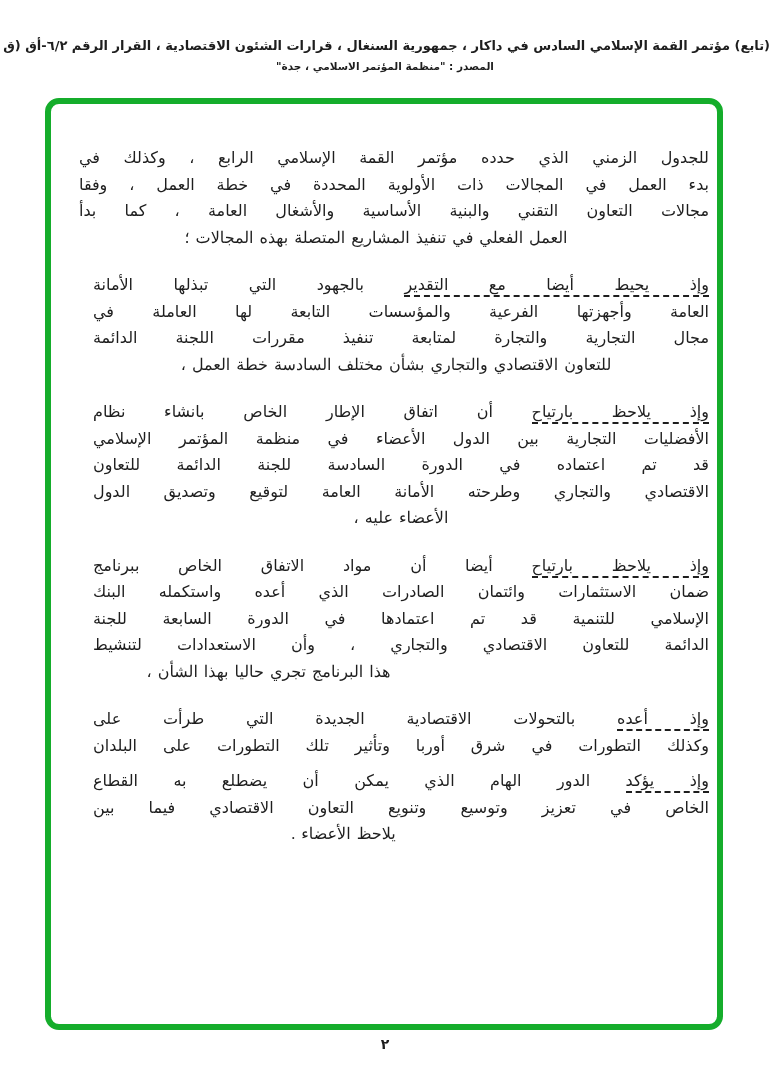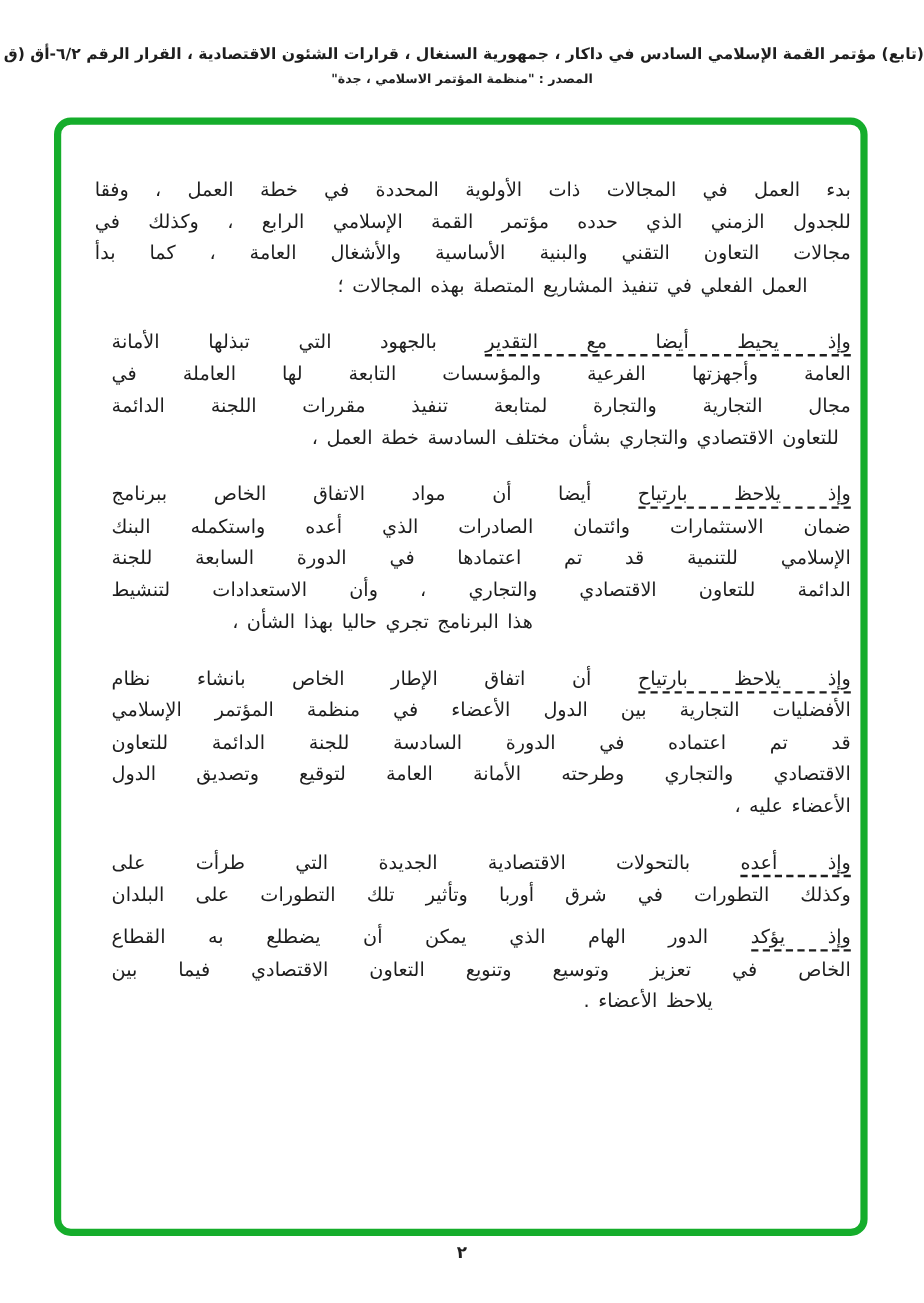--- a/index.html
+++ b/index.html
@@ -49,21 +49,21 @@
     min-height:26.5px;
     direction:rtl;
     word-spacing:2px;
   }
   .line.justify{
     text-align:justify;
     text-align-last:justify;
     -moz-text-align-last:justify;
     text-justify:inter-word;
   }
-  .line.right{text-align:right;}
+  .line.right{text-align:center;font-family:Liberation Serif, serif;}
   .underlined{
     border-bottom:2px dashed #1e1e1e;
     padding-bottom:1px;
   }
   
   .page-number{
     position:absolute;top:1036px;left:0;right:0;
     text-align:center;
     font-size:14px;font-weight:bold;
   }
@@ -75,44 +75,44 @@
 
   <div class="doc-header">
     <div class="header-title">(تابع) مؤتمر القمة الإسلامي السادس في داكار ، جمهورية السنغال ، قرارات الشئون الاقتصادية ، القرار الرقم ٦/٢-أق (ق أ)</div>
     <div class="header-source">المصدر : "منظمة المؤتمر الاسلامي ، جدة"</div>
   </div>
 
   <div class="frame" style="border-color: rgb(21, 173, 43);"></div>
 
   <div class="doc-body">
       <div class="paragraph">
+        <div class="line justify">للجدول الزمني الذي حدده مؤتمر القمة الإسلامي الرابع ، وكذلك في</div>
         <div class="line justify">بدء العمل في المجالات ذات الأولوية المحددة في خطة العمل ، وفقا</div>
-        <div class="line justify">للجدول الزمني الذي حدده مؤتمر القمة الإسلامي الرابع ، وكذلك في</div>
         <div class="line justify">مجالات التعاون التقني والبنية الأساسية والأشغال العامة ، كما بدأ</div>
         <div class="line right" style="padding-right: 36px;">العمل الفعلي في تنفيذ المشاريع المتصلة بهذه المجالات ؛</div>
       </div>
       <div class="paragraph">
         <div class="line justify"><span class="underlined">وإذ يحيط أيضا مع التقدير</span> بالجهود التي تبذلها الأمانة</div>
         <div class="line justify">العامة وأجهزتها الفرعية والمؤسسات التابعة لها العاملة في</div>
         <div class="line justify">مجال التجارية والتجارة لمتابعة تنفيذ مقررات اللجنة الدائمة</div>
         <div class="line right" style="padding-right: 10px;">للتعاون الاقتصادي والتجاري بشأن مختلف السادسة خطة العمل ،</div>
       </div>
       <div class="paragraph">
+        <div class="line justify"><span class="underlined">وإذ يلاحظ بارتياح</span> أن اتفاق الإطار الخاص بانشاء نظام</div>
+        <div class="line justify">الأفضليات التجارية بين الدول الأعضاء في منظمة المؤتمر الإسلامي</div>
+        <div class="line justify">قد تم اعتماده في الدورة السادسة للجنة الدائمة للتعاون</div>
+        <div class="line justify">الاقتصادي والتجاري وطرحته الأمانة العامة لتوقيع وتصديق الدول</div>
+        <div class="line right">الأعضاء عليه ،</div>
+      </div>
+      <div class="paragraph">
         <div class="line justify"><span class="underlined">وإذ يلاحظ بارتياح</span> أيضا أن مواد الاتفاق الخاص ببرنامج</div>
         <div class="line justify">ضمان الاستثمارات وائتمان الصادرات الذي أعده واستكمله البنك</div>
         <div class="line justify">الإسلامي للتنمية قد تم اعتمادها في الدورة السابعة للجنة</div>
         <div class="line justify">الدائمة للتعاون الاقتصادي والتجاري ، وأن الاستعدادات لتنشيط</div>
         <div class="line right" style="padding-right: 265px;">هذا البرنامج تجري حاليا بهذا الشأن ،</div>
-      </div>
-      <div class="paragraph">
-        <div class="line justify"><span class="underlined">وإذ يلاحظ بارتياح</span> أن اتفاق الإطار الخاص بانشاء نظام</div>
-        <div class="line justify">الأفضليات التجارية بين الدول الأعضاء في منظمة المؤتمر الإسلامي</div>
-        <div class="line justify">قد تم اعتماده في الدورة السادسة للجنة الدائمة للتعاون</div>
-        <div class="line justify">الاقتصادي والتجاري وطرحته الأمانة العامة لتوقيع وتصديق الدول</div>
-        <div class="line right">الأعضاء عليه ،</div>
       </div>
       <div class="paragraph">
         <div class="line justify"><span class="underlined">وإذ أعده</span> بالتحولات الاقتصادية الجديدة التي طرأت على</div>
         <div class="line justify">وكذلك التطورات في شرق أوربا وتأثير تلك التطورات على البلدان</div>
       </div>
       <div class="paragraph">
         <div class="line justify"><span class="underlined">وإذ يؤكد</span> الدور الهام الذي يمكن أن يضطلع به القطاع</div>
         <div class="line justify">الخاص في تعزيز وتوسيع وتنويع التعاون الاقتصادي فيما بين</div>
         <div class="line right" style="padding-right: 115px;">يلاحظ الأعضاء .</div>
       </div>

